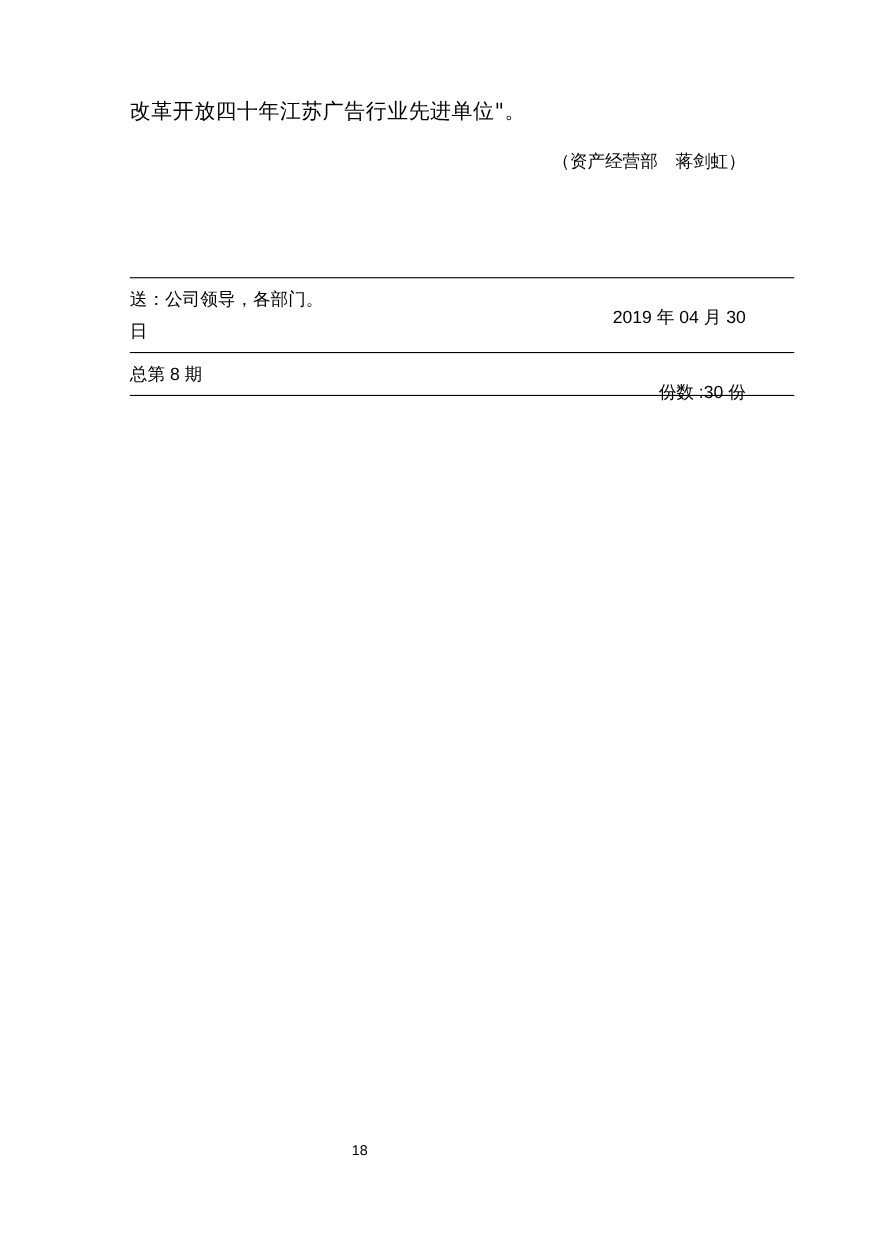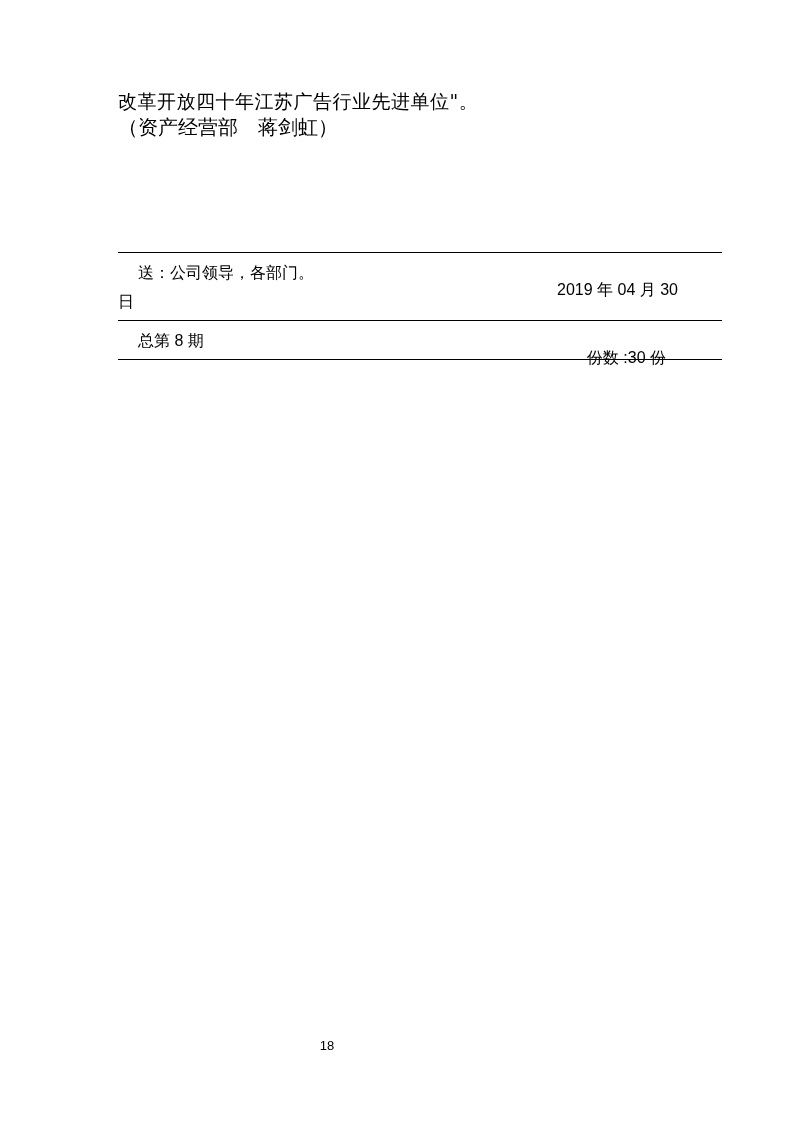--- a/index.html
+++ b/index.html
@@ -28,24 +28,25 @@
   }
   .para-1 {
     position: absolute;
     left: 118px;
     top: 86px;
     width: 620px;
   }
   .signature {
     position: absolute;
     left: 118px;
-    top: 112px;
+    top: 132px;
     width: 560px;
+    text-align: right;
     font-family: "DejaVu Serif", serif;
-    font-size: 20px;
+    font-size: 16px;
     line-height: 30px;
     white-space: pre;
   }
 
   
   .footer-block {
     position: absolute;
     left: 118px;
     top: 252px;
     width: 604px;
@@ -66,38 +67,37 @@
     position: relative;
     font-family: "Liberation Sans", sans-serif;
     font-size: 16px;
     line-height: 29px;
     padding-top: 5px;
     padding-bottom: 4px;
   }
   .footer-row .left {
     display: inline-block;
     white-space: pre;
-    margin-left: 20px;
   }
   .footer-row .right {
     position: absolute;
     right: 44px;
     top: 5px;
     white-space: pre;
     margin-top: 17px;
   }
   .footer-row .cont {
     display: block;
     white-space: pre;
   }
   .footer-row-bold {
     font-weight: normal;
   }
   .footer-row-bold .right {
-    right: 56px;
+    right: 44px;
   }
   .page-number {
     position: absolute;
     left: 0;
     top: 1038px;
     width: 654px;
     text-align: center;
     font-family: "Liberation Sans", sans-serif;
     font-size: 13px;
   }

